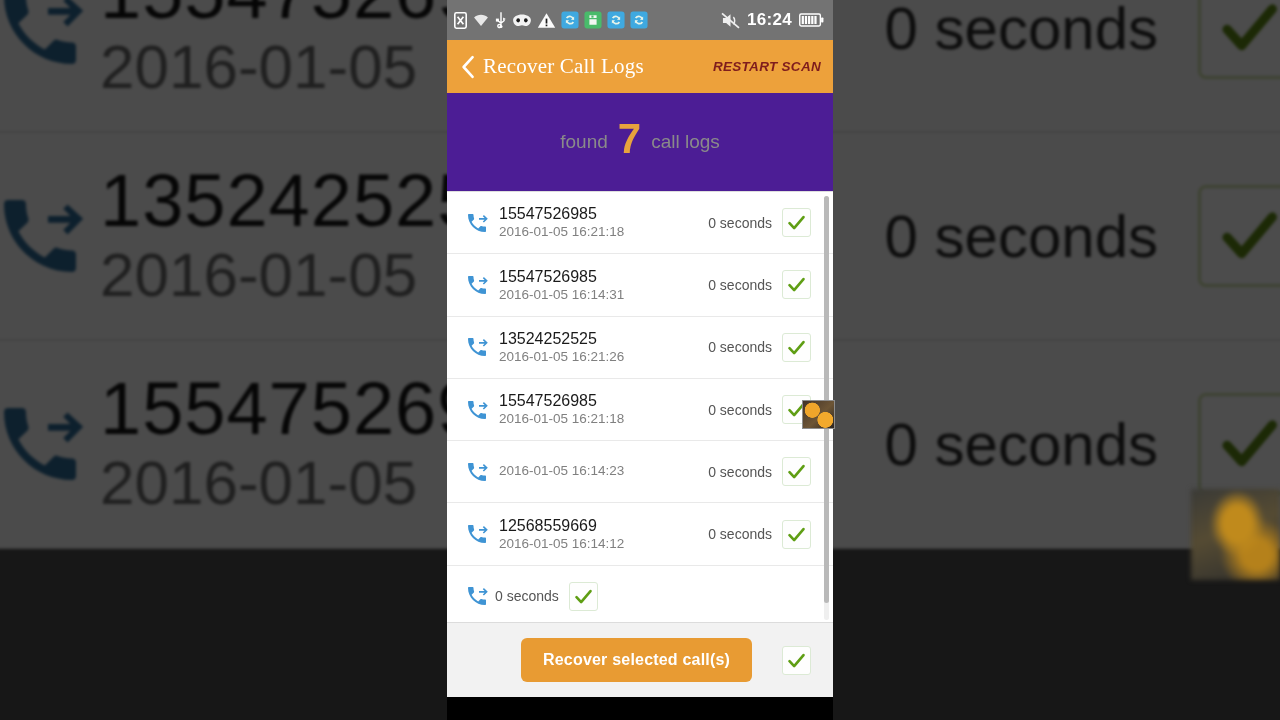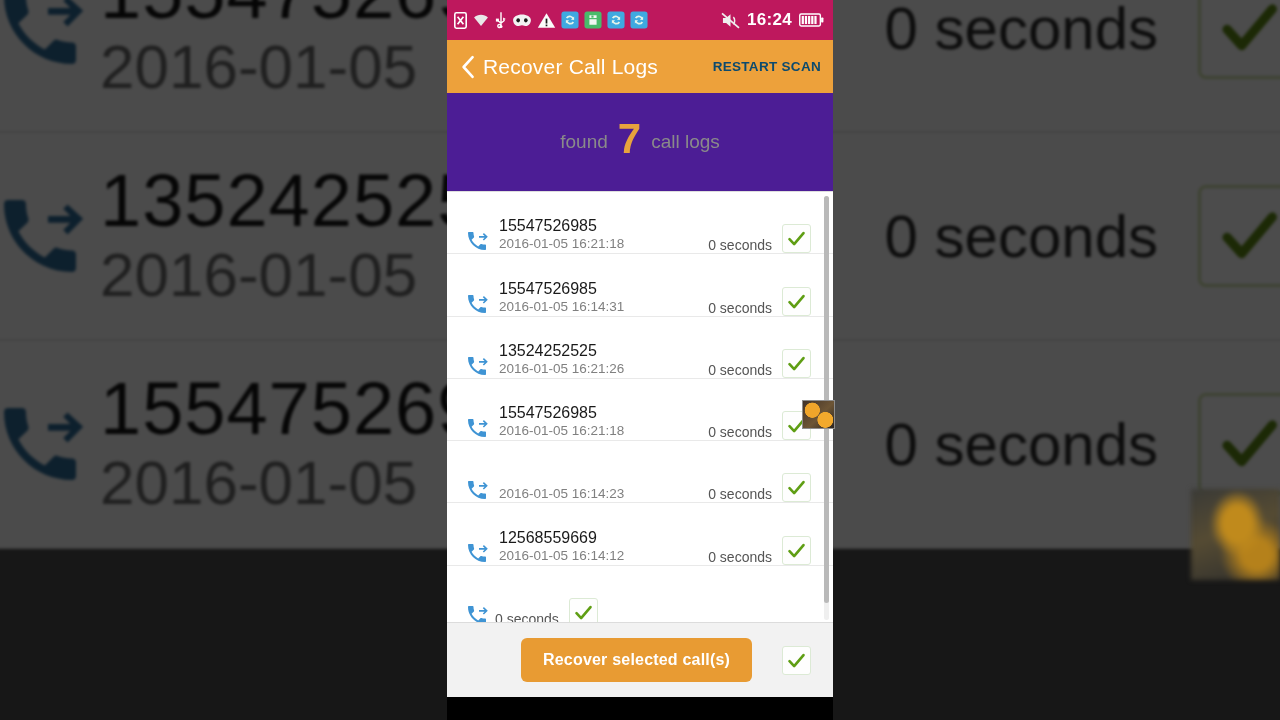--- a/index.html
+++ b/index.html
@@ -93,21 +93,21 @@
     background: #000;
     overflow: hidden;
     display: flex;
     flex-direction: column;
   }
 
   
   #statusbar {
     height: 40px;
     flex: 0 0 40px;
-    background: #be185d;
+    background: #737373;
     display: flex;
     align-items: center;
     padding: 0 7px;
     box-sizing: border-box;
     color: #ffffff;
   }
   .sb-left { display: flex; align-items: center; gap: 5px; }
   .sb-right {
     margin-left: auto;
     display: flex; align-items: center; gap: 7px;
@@ -134,28 +134,30 @@
     width: 22px; height: 30px;
     flex: 0 0 22px;
     display: flex; align-items: center; justify-content: center;
     margin-right: 4px;
   }
   #appbar-title {
     font-size: 21px;
     color: #ffffff;
     letter-spacing: 0.2px;
     white-space: nowrap;
+    font-family: Liberation Serif, serif;
   }
   #restart-scan {
     margin-left: auto;
     font-size: 13.5px;
     font-weight: bold;
-    color: #0c4a6e;
+    color: #7f1d1d;
     letter-spacing: 0.3px;
     white-space: nowrap;
+    font-style: italic;
   }
 
   
   #found-banner {
     flex: 0 0 98px;
     background: #4c1d95;
     border-bottom: 1px solid #dedede;
     display: flex;
     align-items: center;
     justify-content: center;
@@ -184,21 +186,21 @@
   #list {
     position: absolute;
     inset: 0;
     overflow: hidden;
   }
   .row {
     height: 62.3px;
     box-sizing: border-box;
     border-bottom: 1px solid #e9e9e9;
     display: flex;
-    align-items: flex-end;
+    align-items: center;
     padding: 0 8px 0 12px;
     background: #ffffff;
   }
   .row-icon {
     flex: 0 0 36px;
     width: 36px;
     display: flex; align-items: center; justify-content: center;
   }
   .row-texts {
     flex: 1 1 auto;

